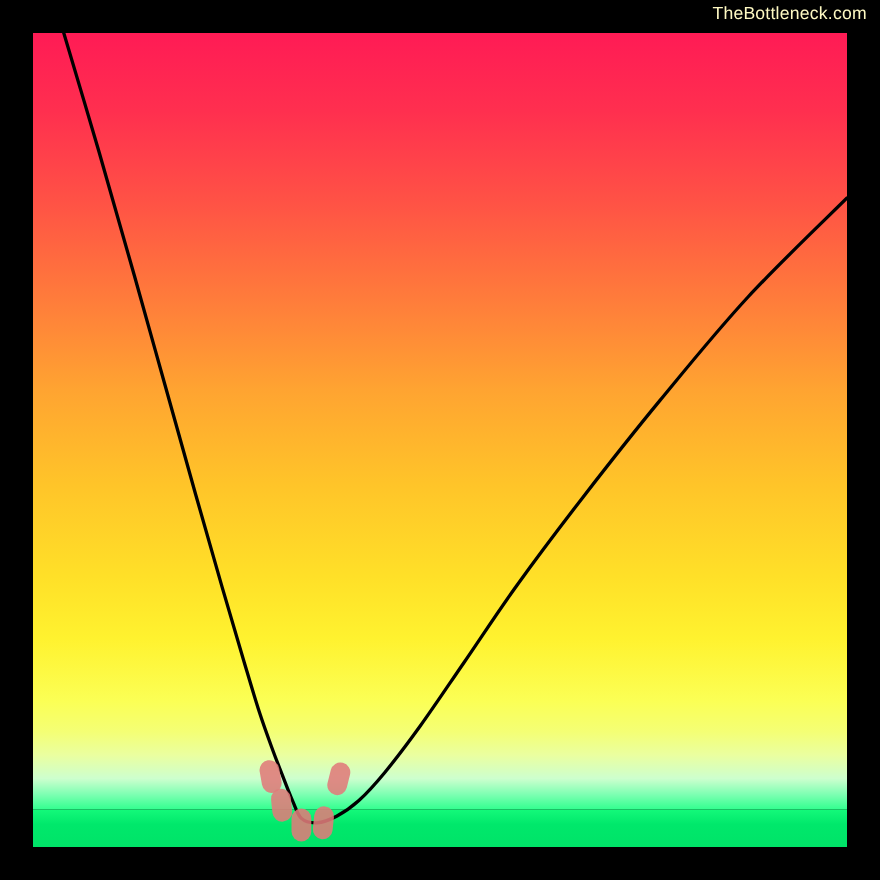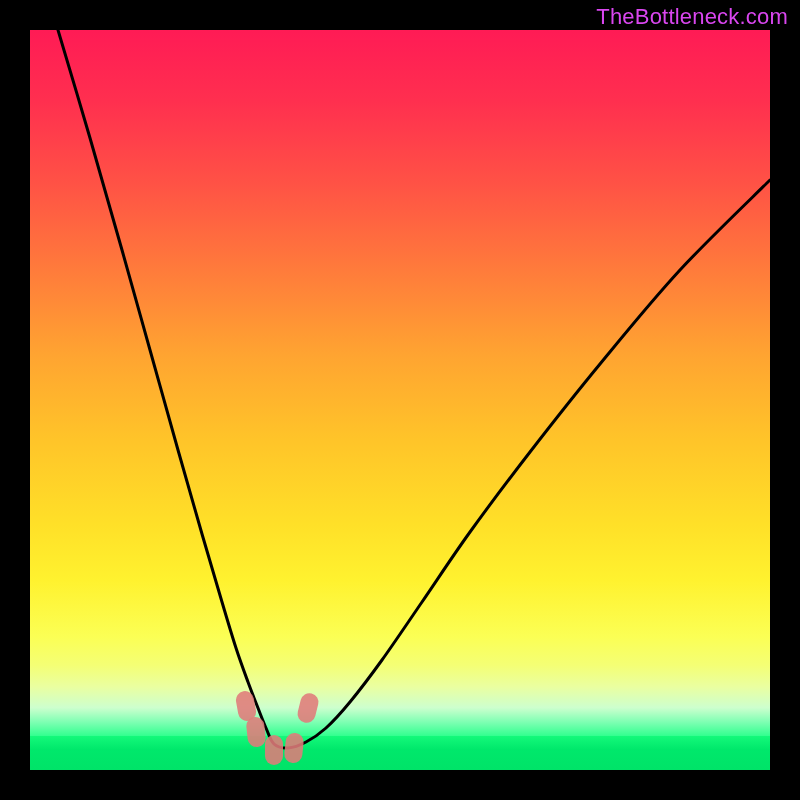--- a/index.html
+++ b/index.html
@@ -57,22 +57,22 @@
       #14f97a 0%,
       #00e86b 40%,
       #00e368 100%
     );
   }
   .watermark {
     position: absolute;
     top: 4px;
     right: 12px;
     font-family: Arial, Helvetica, sans-serif;
-    font-size: 22px;
-    color: #d946ef;
+    font-size: 16px;
+    color: #fef9c3;
     letter-spacing: 0.2px;
     user-select: none;
   }
   svg.curve {
     position: absolute;
     left: 0;
     top: 0;
     width: 740px;
     height: 740px;
   }

